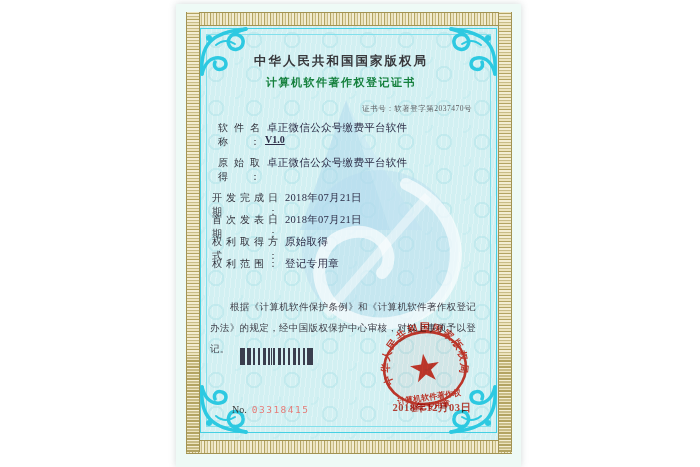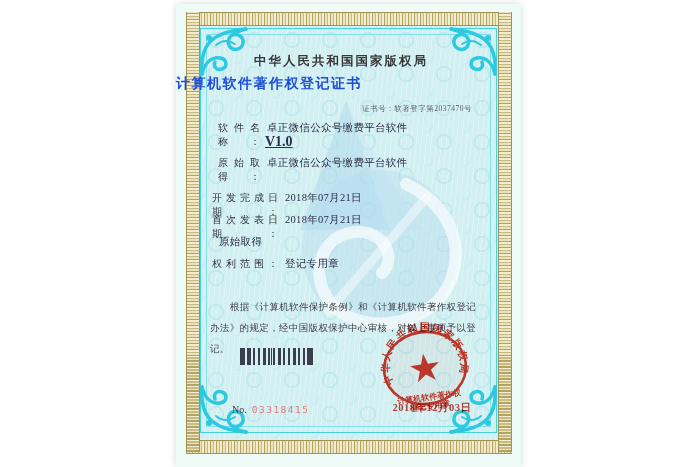--- a/index.html
+++ b/index.html
@@ -42,33 +42,33 @@
   .corner.bl{left:20px;bottom:30px;transform:scaleY(-1);}
   .corner.br{right:20px;bottom:30px;transform:scale(-1,-1);}
   
   .watermark{position:absolute;left:0;top:0;width:345px;height:463px;pointer-events:none;}
   
   .authority{
     position:absolute;left:0;top:49px;width:330px;text-align:center;
     font-size:12.5px;font-weight:bold;letter-spacing:2px;color:#38383c;
   }
   .doc-title{
-    position:absolute;left:0;top:71px;width:330px;
-    font-size:14px;font-weight:bold;letter-spacing:1.5px;color:#1d4ed8;
+    position:absolute;left:0;top:71px;width:330px;text-align:center;
+    font-size:11px;font-weight:bold;letter-spacing:1.5px;color:#15803d;
   }
   .cert-no{
     position:absolute;top:100px;right:49px;
     font-size:7.5px;color:#5c5c60;letter-spacing:.5px;
   }
   .row{position:absolute;display:flex;align-items:baseline;font-size:10px;color:#2e2e40;}
   .rowA{left:42px;} .rowB{left:36px;}
   .lbl{display:inline-block;text-align:justify;text-align-last:justify;-moz-text-align-last:justify;color:#33333d;}
   .rowA .lbl{width:42px;} .rowB .lbl{width:66px;}
   .val{margin-left:7px;font-size:10.5px;font-weight:400;color:#2c2c46;letter-spacing:.3px;text-align:center;}
-  .version{position:absolute;left:89px;top:130px;font-size:14px;font-weight:600;color:#2c2c46;text-decoration:underline;}
+  .version{position:absolute;left:89px;top:130px;font-size:10px;font-weight:600;color:#2c2c46;text-decoration:underline;}
   .statement{
     position:absolute;left:34px;top:293px;width:266px;
     font-size:9.5px;line-height:21px;color:#40404a;text-align:justify;text-indent:20px;letter-spacing:.2px;
   }
   .barcode{
     position:absolute;left:64px;top:344px;width:67px;height:17px;
     background-color:#d8f2f3;
     background-image:
       repeating-linear-gradient(90deg,#262638 0 2px,transparent 2px 5px),
       repeating-linear-gradient(90deg,#262638 0 1px,transparent 1px 7.5px),
@@ -147,20 +147,21 @@
     <span class="lbl">开发完成日期：</span>
     <span class="val">2018年07月21日</span>
   </div>
 
   <div class="row rowB" style="top:209px">
     <span class="lbl">首次发表日期：</span>
     <span class="val">2018年07月21日</span>
   </div>
 
   <div class="row rowB" style="top:231px">
+    <span class="lbl">权利取得方式：</span>
     <span class="val">原始取得</span>
   </div>
 
   <div class="row rowB" style="top:253px">
     <span class="lbl">权利范围：</span>
     <span class="val">登记专用章</span>
   </div>
 
 
   <div class="statement">根据《计算机软件保护条例》和《计算机软件著作权登记办法》的规定，经中国版权保护中心审核，对以上事项予以登记。</div>

